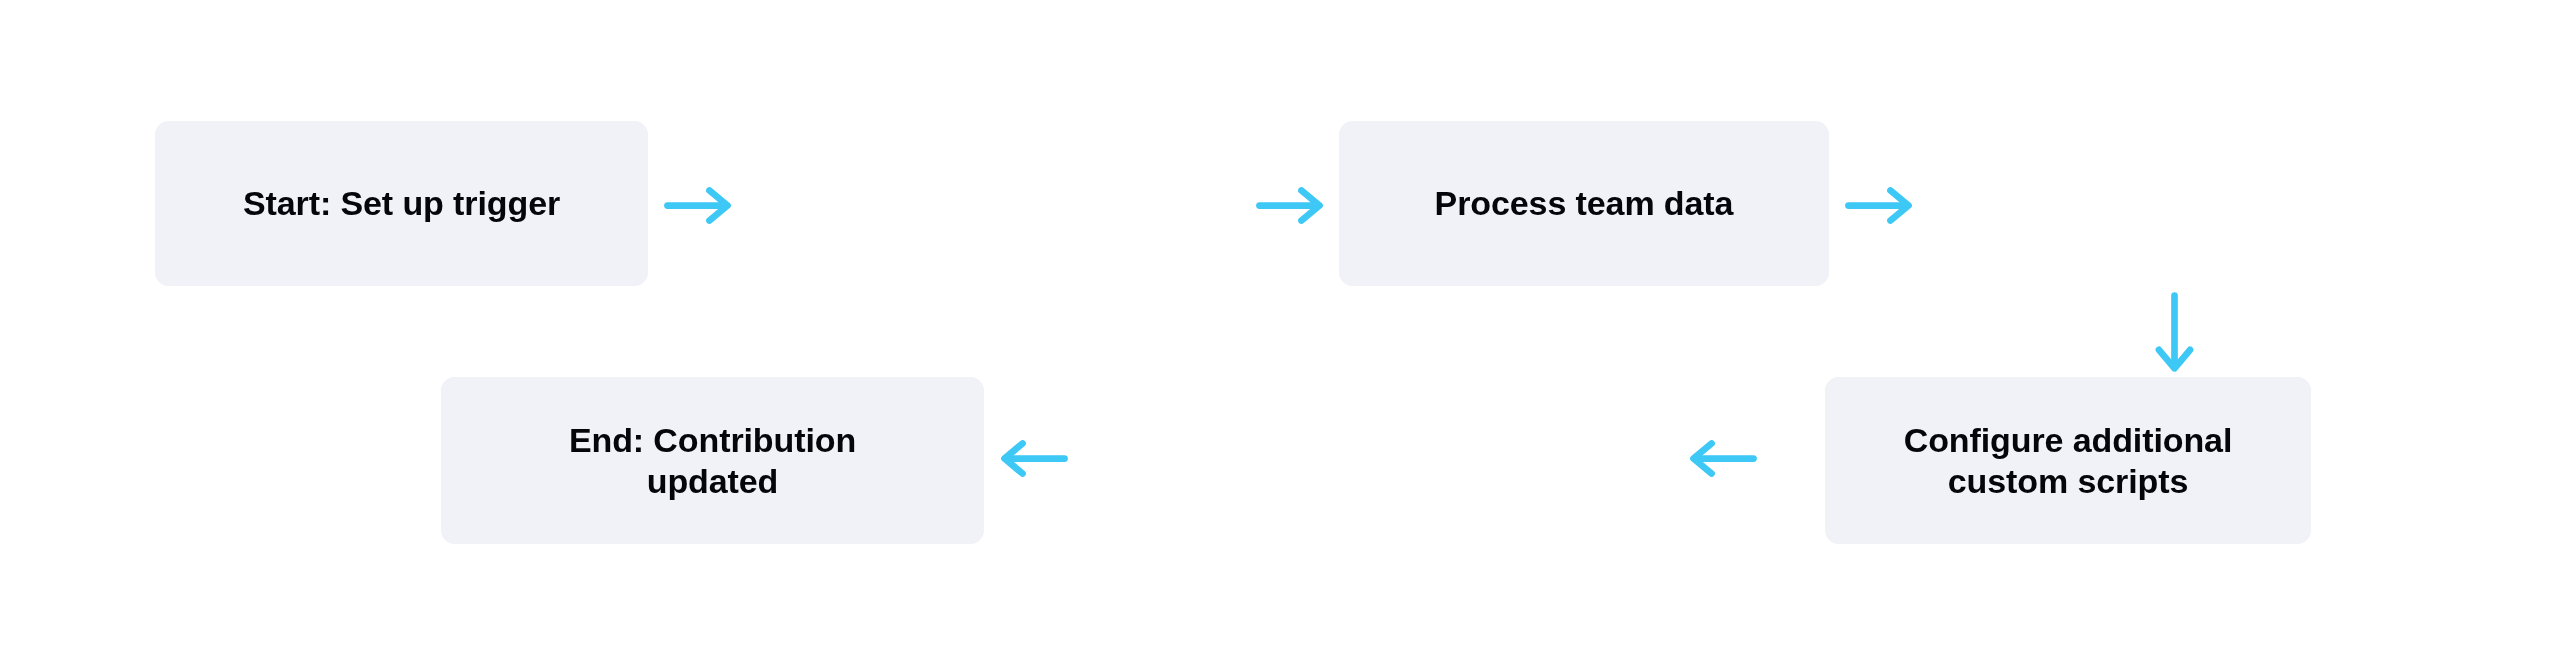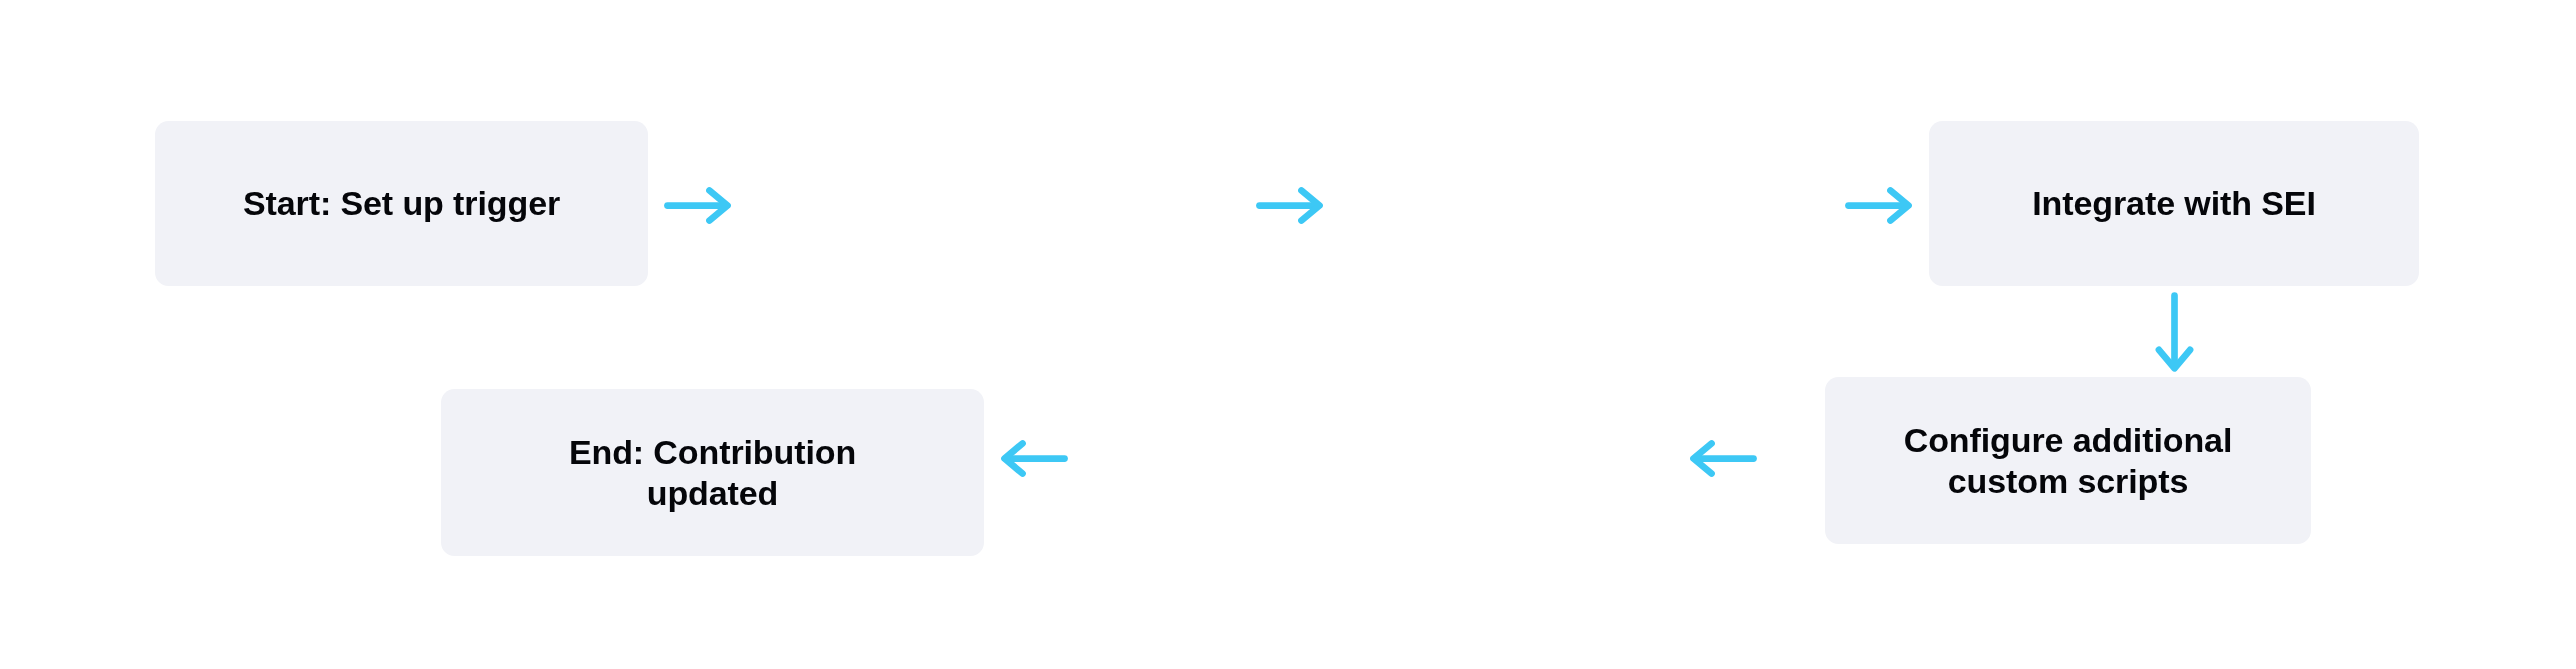--- a/index.html
+++ b/index.html
@@ -41,21 +41,21 @@
   }
   
   .row-top { top: 121px; height: 165px; }
   #node-start     { left: 155px;  width: 493px; }
   #node-retrieve  { left: 748px; width: 493px; }
   #node-process   { left: 1339px; width: 490px; }
   #node-integrate { left: 1929px; width: 490px; }
 
   
   .row-bottom { top: 377px; height: 167px; }
-  #node-end       { left: 441px;  width: 543px; margin-top: 12px; }
+  #node-end       { left: 441px;  width: 543px; }
   #node-save      { left: 1128px; width: 543px; }
   #node-configure { left: 1825px; width: 486px; }
 
   
   .arrow {
     position: absolute;
     line-height: 0;
   }
   .arrow svg { display: block; }
 
@@ -91,33 +91,33 @@
 
   <div class="arrow arrow-h-top" id="arrow-retrieve-process">
     <svg width="72" height="45" viewBox="0 0 96 60" aria-hidden="true">
       <g fill="none" stroke="#3DC8F5" stroke-width="9" stroke-linecap="round" stroke-linejoin="round">
         <line x1="6" y1="30" x2="84" y2="30"></line>
         <polyline points="62,10 86,30 62,50"></polyline>
       </g>
     </svg>
   </div>
 
+  <div class="node row-top" id="node-process">
+    <span class="node-label">Process team data</span>
+  </div>
 
   <div class="arrow arrow-h-top" id="arrow-process-integrate">
     <svg width="72" height="45" viewBox="0 0 96 60" aria-hidden="true">
       <g fill="none" stroke="#3DC8F5" stroke-width="9" stroke-linecap="round" stroke-linejoin="round">
         <line x1="6" y1="30" x2="84" y2="30"></line>
         <polyline points="62,10 86,30 62,50"></polyline>
       </g>
     </svg>
   </div>
 
-  <div class="node row-top" id="node-integrate">
-    <span class="node-label">Integrate with SEI</span>
-  </div>
 
   <div class="arrow" id="arrow-integrate-configure">
     <svg width="49" height="83" viewBox="0 0 66 112" aria-hidden="true">
       <g fill="none" stroke="#3DC8F5" stroke-width="9" stroke-linecap="round" stroke-linejoin="round">
         <line x1="33" y1="5" x2="33" y2="100"></line>
         <polyline points="12,78 33,103 54,78"></polyline>
       </g>
     </svg>
   </div>
 

